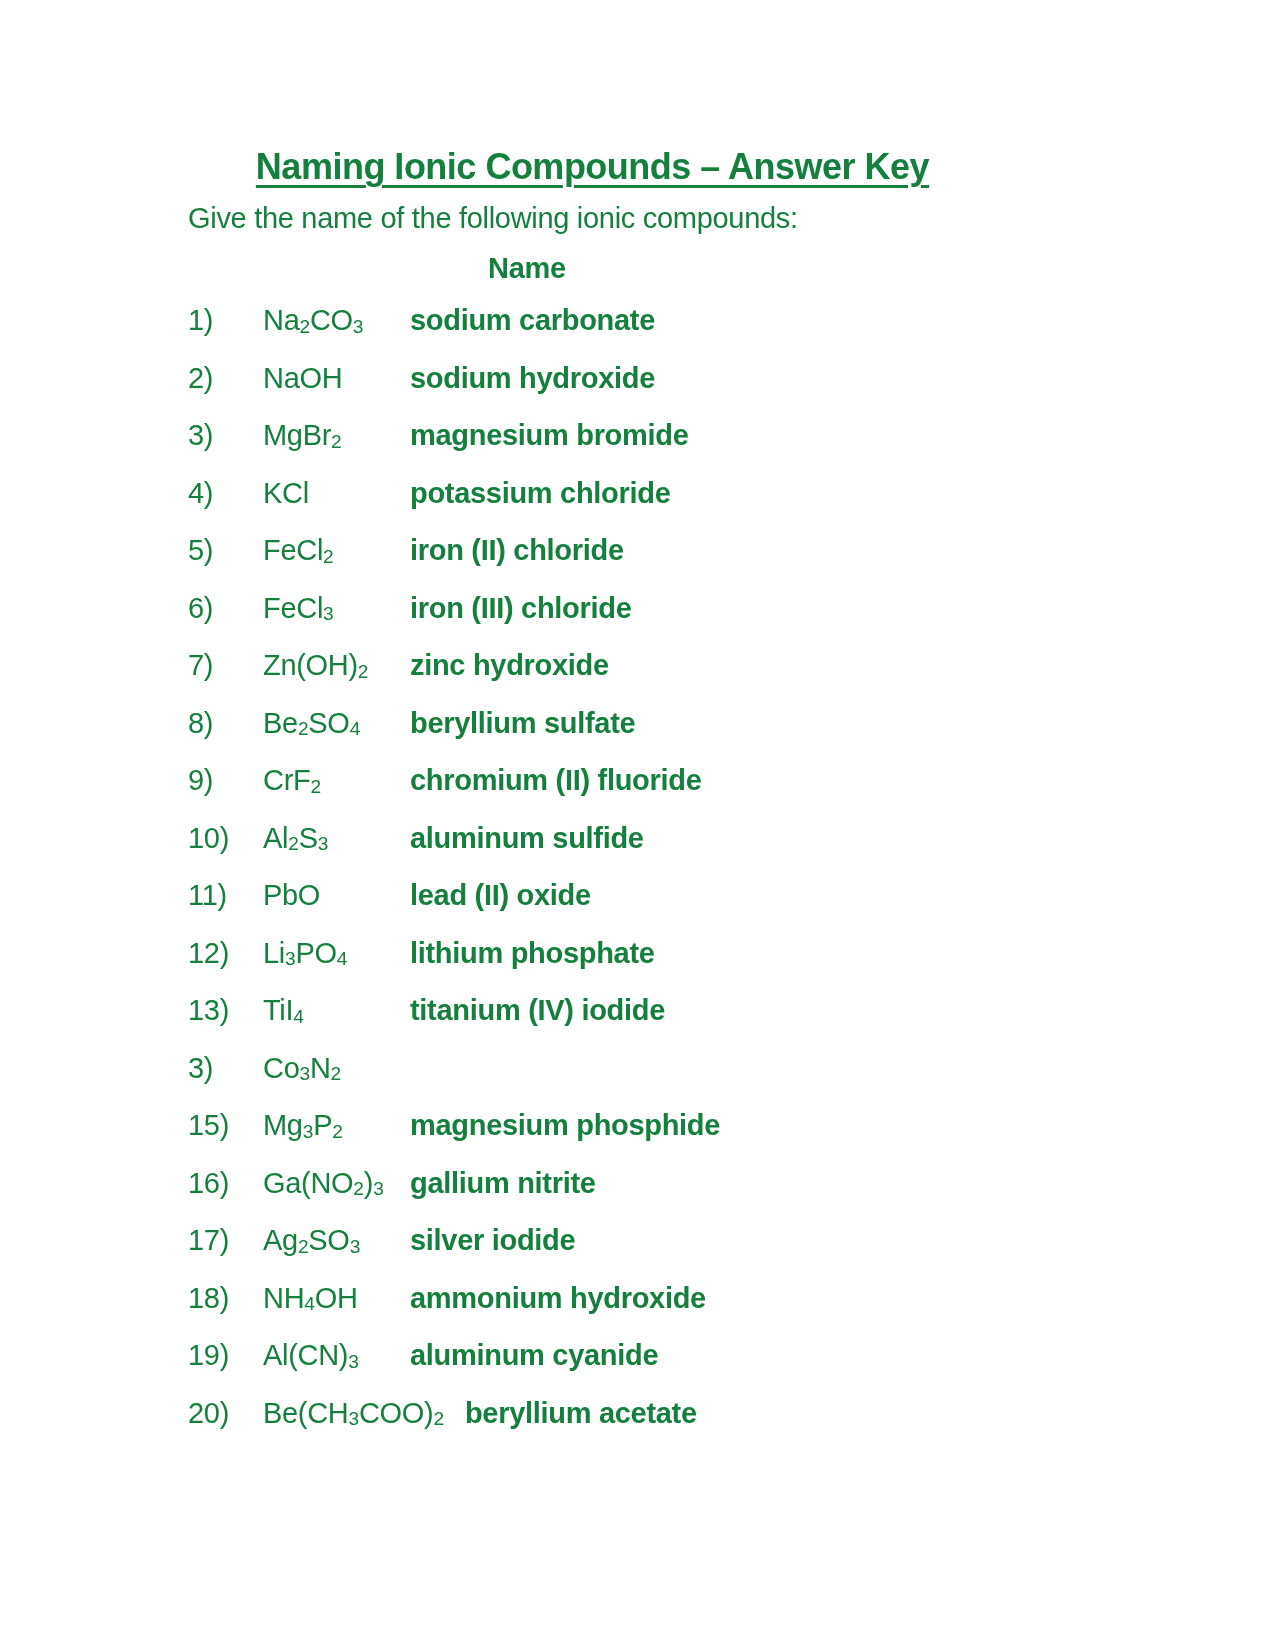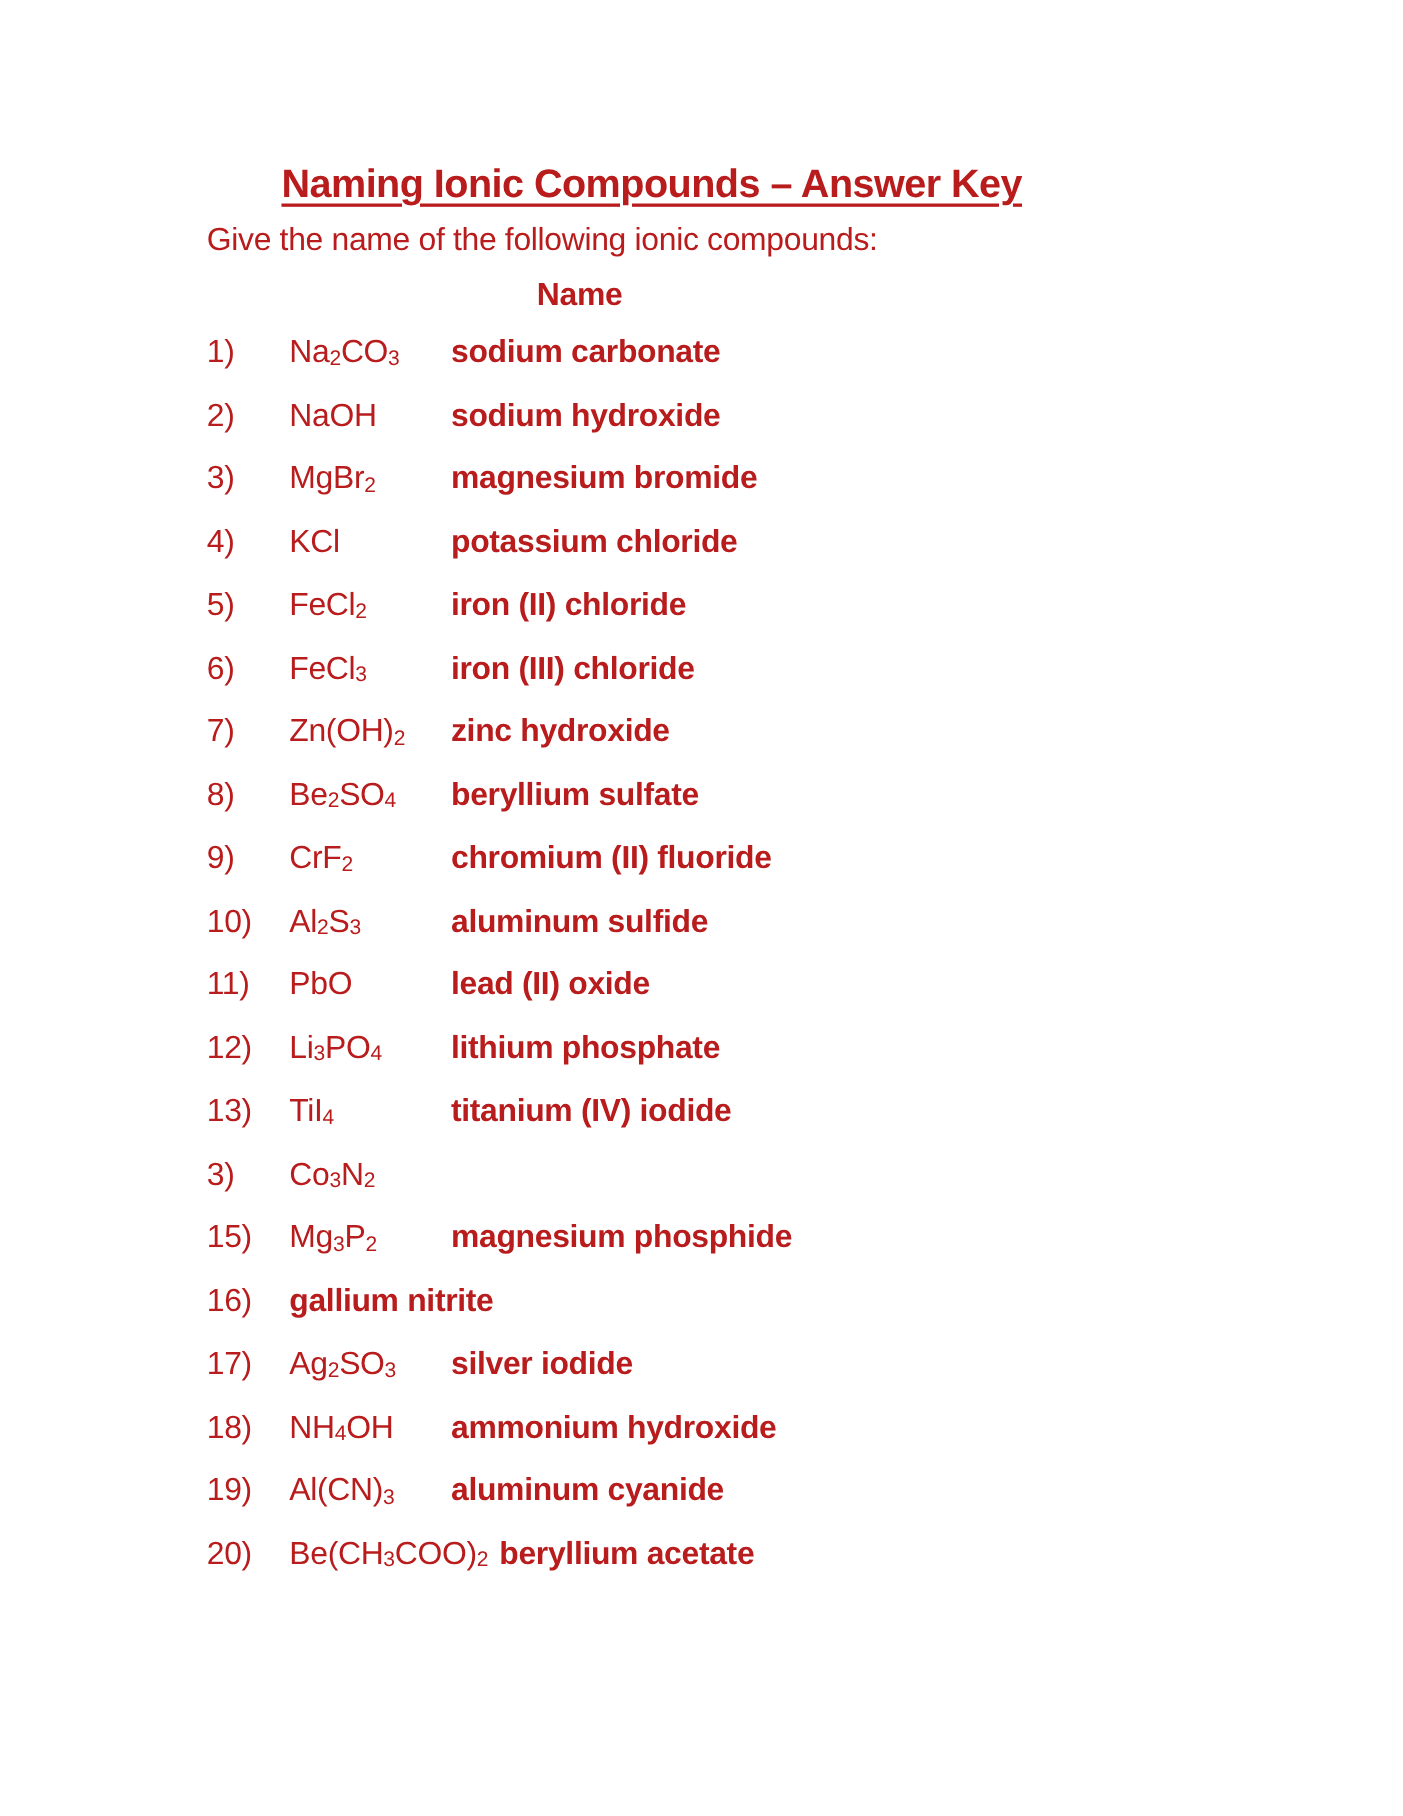--- a/index.html
+++ b/index.html
@@ -5,21 +5,21 @@
   html, body {
     margin: 0;
     padding: 0;
     background: #ffffff;
   }
   .page {
     position: relative;
     width: 1185px;
     height: 1651px;
     background: #ffffff;
-    color: #b91c1c;
+    color: #15803d;
     font-family: "Liberation Sans", "DejaVu Sans", sans-serif;
     font-size: 29px;
     letter-spacing: -0.3px;
     overflow: hidden;
   }
   .title {
     position: absolute;
     top: 143px;
     left: 0;
     width: 100%;
@@ -158,36 +158,37 @@
         <span class="num">3)</span>
         <span class="formula"><span class="seg">Co</span><span class="sub">3</span><span class="seg">N</span><span class="sub">2</span></span>
       </div>
       <div class="row">
         <span class="num">15)</span>
         <span class="formula"><span class="seg">Mg</span><span class="sub">3</span><span class="seg">P</span><span class="sub">2</span></span>
         <span class="name">magnesium phosphide</span>
       </div>
       <div class="row">
         <span class="num">16)</span>
+        <span class="formula"><span class="seg">Ga(NO</span><span class="sub">2</span><span class="seg">)</span><span class="sub">3</span></span>
         <span class="name">gallium nitrite</span>
       </div>
       <div class="row">
         <span class="num">17)</span>
         <span class="formula"><span class="seg">Ag</span><span class="sub">2</span><span class="seg">SO</span><span class="sub">3</span></span>
         <span class="name">silver iodide</span>
       </div>
       <div class="row">
         <span class="num">18)</span>
         <span class="formula"><span class="seg">NH</span><span class="sub">4</span><span class="seg">OH</span></span>
         <span class="name">ammonium hydroxide</span>
       </div>
       <div class="row">
         <span class="num">19)</span>
         <span class="formula"><span class="seg">Al(CN)</span><span class="sub">3</span></span>
         <span class="name">aluminum cyanide</span>
       </div>
       <div class="row">
         <span class="num">20)</span>
-        <span class="formula" style="margin-right: 10px;"><span class="seg">Be(CH</span><span class="sub">3</span><span class="seg">COO)</span><span class="sub">2</span></span>
+        <span class="formula" style="margin-right: 21px;"><span class="seg">Be(CH</span><span class="sub">3</span><span class="seg">COO)</span><span class="sub">2</span></span>
         <span class="name">beryllium acetate</span>
       </div>
     </div>
 </div>
 
 </body></html>

